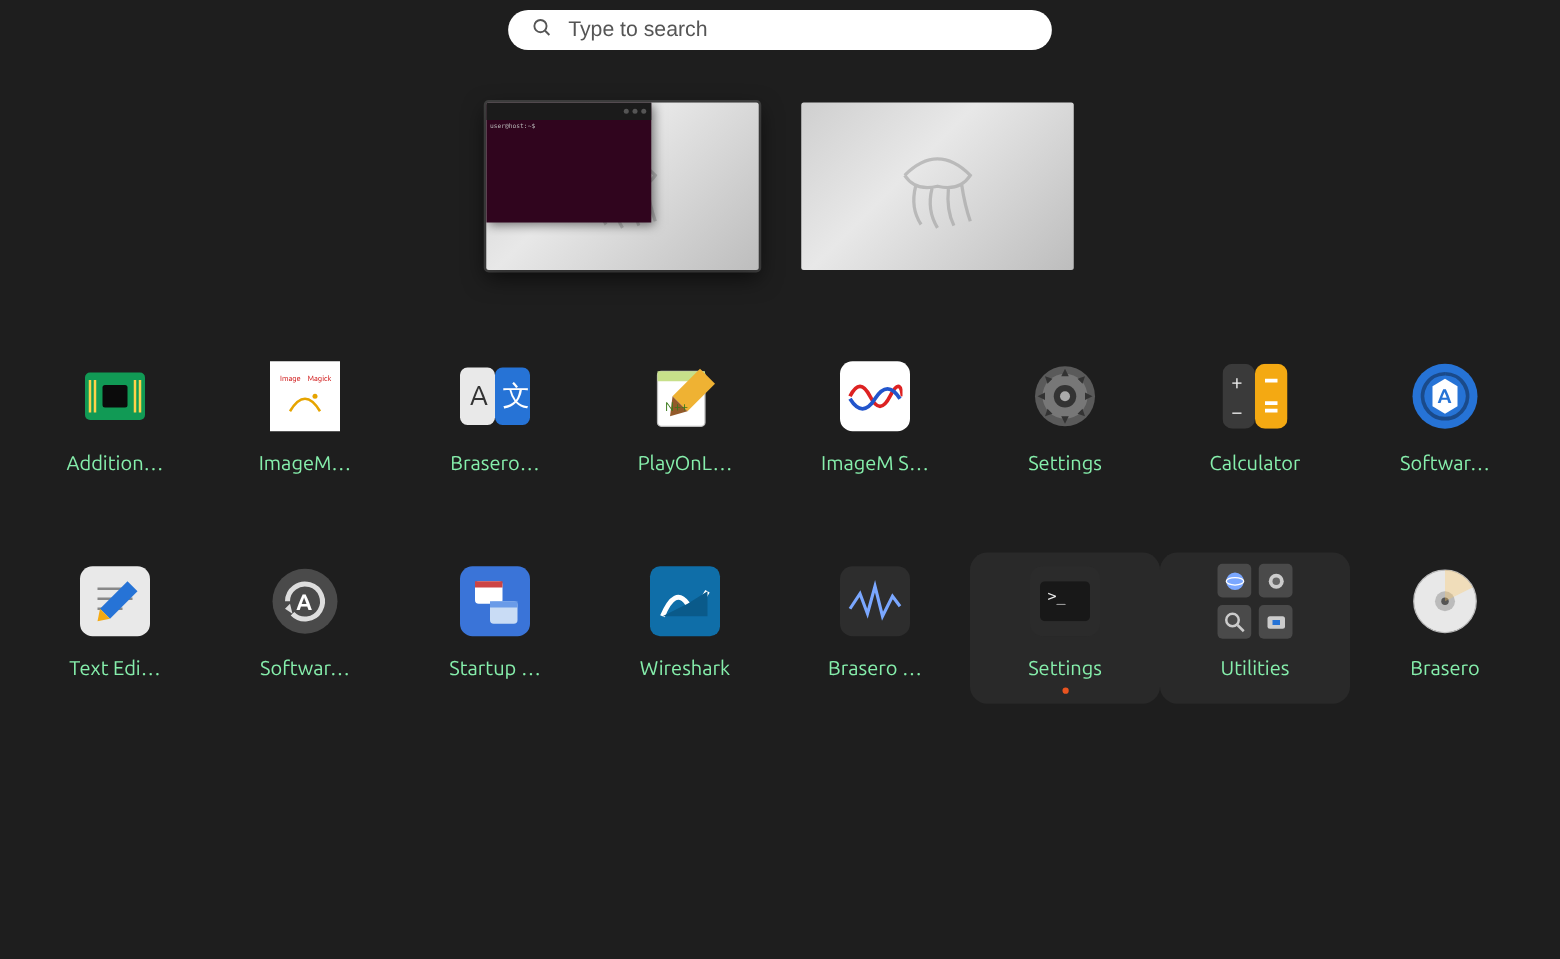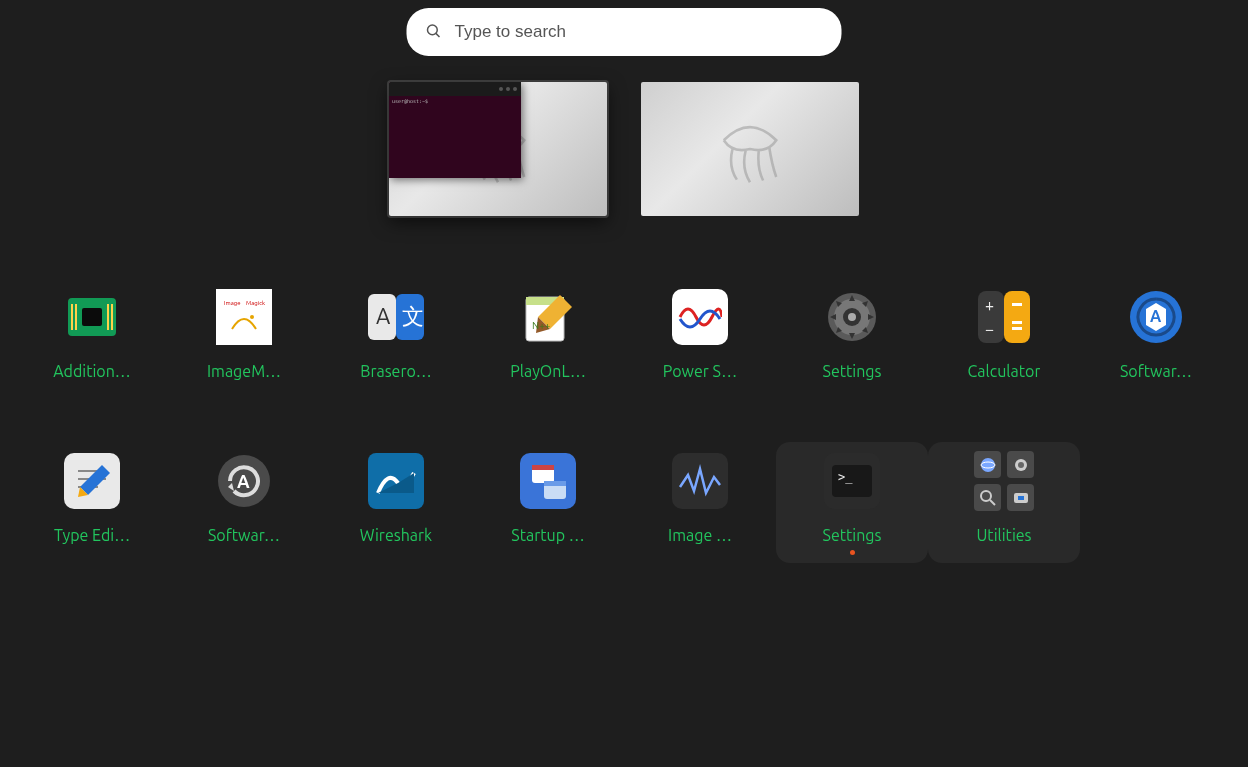--- a/index.html
+++ b/index.html
@@ -15,21 +15,21 @@
   
   .search-wrap {
     position: absolute;
     top: 8px;
     left: 50%;
     transform: translateX(-50%);
     width: 435px;
   }
   .search {
     width: 100%;
-    height: 48px;
+    height: 32px;
     border-radius: 22px;
     background: #fff;
     display: flex;
     align-items: center;
     padding: 0 18px;
     gap: 12px;
   }
   .search svg { width: 18px; height: 18px; stroke: #555; fill: none; stroke-width: 2; }
   .search input {
     border: none; outline: none; font-size: 17px; color: #333; flex: 1; background: transparent;
@@ -82,21 +82,21 @@
     padding: 8px 4px;
     border-radius: 14px;
     position: relative;
   }
   .app.highlight { background: rgba(255,255,255,.05); }
   .app .icon {
     width: 62px; height: 62px; display:flex; align-items:center; justify-content:center;
     margin-bottom: 14px;
   }
   .app .label {
-    font-size: 16px; color: #22c55e;
+    font-size: 16px; color: #86efac;
     max-width: 120px; white-space: nowrap; overflow: hidden; text-overflow: ellipsis;
   }
   .app .running-dot {
     width:5px; height:5px; border-radius:50%; background:#e95420; margin-top:6px;
   }
   .folder-grid {
     width:60px; height:60px;
     display:grid; grid-template-columns:1fr 1fr; grid-template-rows:1fr 1fr; gap:6px;
   }
   .folder-grid > div {
@@ -206,21 +206,21 @@
 
   <div class="app">
     <div class="icon">
       <div class="ibox white">
         <svg width="44" height="40" viewBox="0 0 44 40">
             <path d="M2 20 Q10 4 18 20 T34 20 T44 20" stroke="#d22" stroke-width="3" fill="none"></path>
             <path d="M2 22 Q12 38 22 22 T42 22" stroke="#2255cc" stroke-width="3" fill="none"></path>
           </svg>
       </div>
     </div>
-    <div class="label">Power S…</div>
+    <div class="label">ImageM S…</div>
   </div>
 
   <div class="app">
     <div class="icon">
       <svg width="56" height="56" viewBox="0 0 56 56">
           <circle cx="28" cy="28" r="24" fill="#5a5a5a"></circle>
           <circle cx="28" cy="28" r="18" fill="#777"></circle>
           <g fill="#333">
             <circle cx="28" cy="28" r="9"></circle>
             <path d="M28 6 l3 6 l-6 0 Z M28 50 l3 -6 l-6 0 Z M6 28 l6 3 l0 -6 Z M50 28 l-6 3 l0 -6 Z M12 12 l6 2 l-4 4 Z M44 44 l-6 -2 l4 -4 Z M44 12 l-2 6 l-4 -4 Z M12 44 l2 -6 l4 4 Z"></path>
@@ -263,70 +263,70 @@
       <div class="ibox" style="background:#e9e9e9;">
         <svg width="40" height="40" viewBox="0 0 40 40">
             <line x1="6" y1="10" x2="34" y2="10" stroke="#888" stroke-width="2"></line>
             <line x1="6" y1="18" x2="34" y2="18" stroke="#888" stroke-width="2"></line>
             <line x1="6" y1="26" x2="26" y2="26" stroke="#888" stroke-width="2"></line>
             <path d="M30 4 L38 12 L16 34 L8 26 Z" fill="#2673d6"></path>
             <path d="M8 26 L16 34 L6 36 Z" fill="#f4a912"></path>
           </svg>
       </div>
     </div>
-    <div class="label">Type Edi…</div>
+    <div class="label">Text Edi…</div>
   </div>
 
   <div class="app">
     <div class="icon">
       <svg width="56" height="56" viewBox="0 0 56 56">
           <circle cx="28" cy="28" r="26" fill="#4a4a4a"></circle>
           <path d="M14 28 a14 14 0 1 1 4 10" fill="none" stroke="#ddd" stroke-width="4"></path>
           <path d="M12 34 l6 4 l-2 -8 Z" fill="#ddd"></path>
           <text x="21" y="35" font-size="18" fill="#fff" font-weight="bold">A</text>
         </svg>
     </div>
     <div class="label">Softwar…</div>
-  </div>
-
-  <div class="app">
-    <div class="icon">
-      <div class="ibox" style="background:#0f6ea8; border-radius:8px;">
-        <svg width="44" height="44" viewBox="0 0 44 44">
-            <path d="M4 34 Q14 10 24 24 Q30 32 40 14" fill="none" stroke="#fff" stroke-width="4"></path>
-            <path d="M24 24 L40 14 L40 34 L4 34 Z" fill="#0a5a8a"></path>
-          </svg>
-      </div>
-    </div>
-    <div class="label">Wireshark</div>
   </div>
 
   <div class="app">
     <div class="icon">
       <div class="ibox" style="background:#3a74d8;">
         <svg width="40" height="40" viewBox="0 0 40 40">
             <rect x="4" y="4" width="22" height="18" rx="3" fill="#fff"></rect>
             <rect x="4" y="4" width="22" height="5" fill="#c44"></rect>
             <rect x="16" y="20" width="22" height="18" rx="3" fill="#c9dcf5"></rect>
             <rect x="16" y="20" width="22" height="5" fill="#6a9be8"></rect>
           </svg>
       </div>
     </div>
     <div class="label">Startup …</div>
   </div>
 
   <div class="app">
     <div class="icon">
+      <div class="ibox" style="background:#0f6ea8; border-radius:8px;">
+        <svg width="44" height="44" viewBox="0 0 44 44">
+            <path d="M4 34 Q14 10 24 24 Q30 32 40 14" fill="none" stroke="#fff" stroke-width="4"></path>
+            <path d="M24 24 L40 14 L40 34 L4 34 Z" fill="#0a5a8a"></path>
+          </svg>
+      </div>
+    </div>
+    <div class="label">Wireshark</div>
+  </div>
+
+  <div class="app">
+    <div class="icon">
       <div class="ibox" style="background:#2d2d2d;">
         <svg width="44" height="36" viewBox="0 0 44 36">
             <polyline points="2,24 10,12 16,28 22,6 28,30 36,14 42,22" fill="none" stroke="#7aa7ff" stroke-width="2.5"></polyline>
           </svg>
       </div>
     </div>
-    <div class="label">Image …</div>
+    <div class="label">Brasero …</div>
   </div>
 
   <div class="app highlight">
     <div class="icon">
       <div class="ibox" style="background:#2b2b2b;">
         <svg width="40" height="32" viewBox="0 0 40 32">
             <rect x="0" y="0" width="40" height="32" rx="4" fill="#181818"></rect>
             <text x="6" y="16" font-size="12" fill="#eee" font-family="monospace">&gt;_</text>
           </svg>
       </div>
@@ -360,14 +360,26 @@
             <svg width="18" height="18" viewBox="0 0 18 18">
               <rect x="2" y="4" width="14" height="10" rx="2" fill="#ccc"></rect>
               <rect x="6" y="7" width="6" height="4" fill="#2673d6"></rect>
             </svg>
           </div>
       </div>
     </div>
     <div class="label">Utilities</div>
   </div>
 
+  <div class="app">
+    <div class="icon">
+      <svg width="56" height="56" viewBox="0 0 56 56">
+          <circle cx="28" cy="28" r="25" fill="#e8e8e8"></circle>
+          <circle cx="28" cy="28" r="25" fill="none" stroke="#bbb"></circle>
+          <circle cx="28" cy="28" r="8" fill="#bbb"></circle>
+          <circle cx="28" cy="28" r="3" fill="#555"></circle>
+          <path d="M28 3 a25 25 0 0 1 22 14 L28 28 Z" fill="rgba(255,200,100,.35)"></path>
+        </svg>
+    </div>
+    <div class="label">Brasero</div>
+  </div>
 
 </div>
 
 </body></html>

